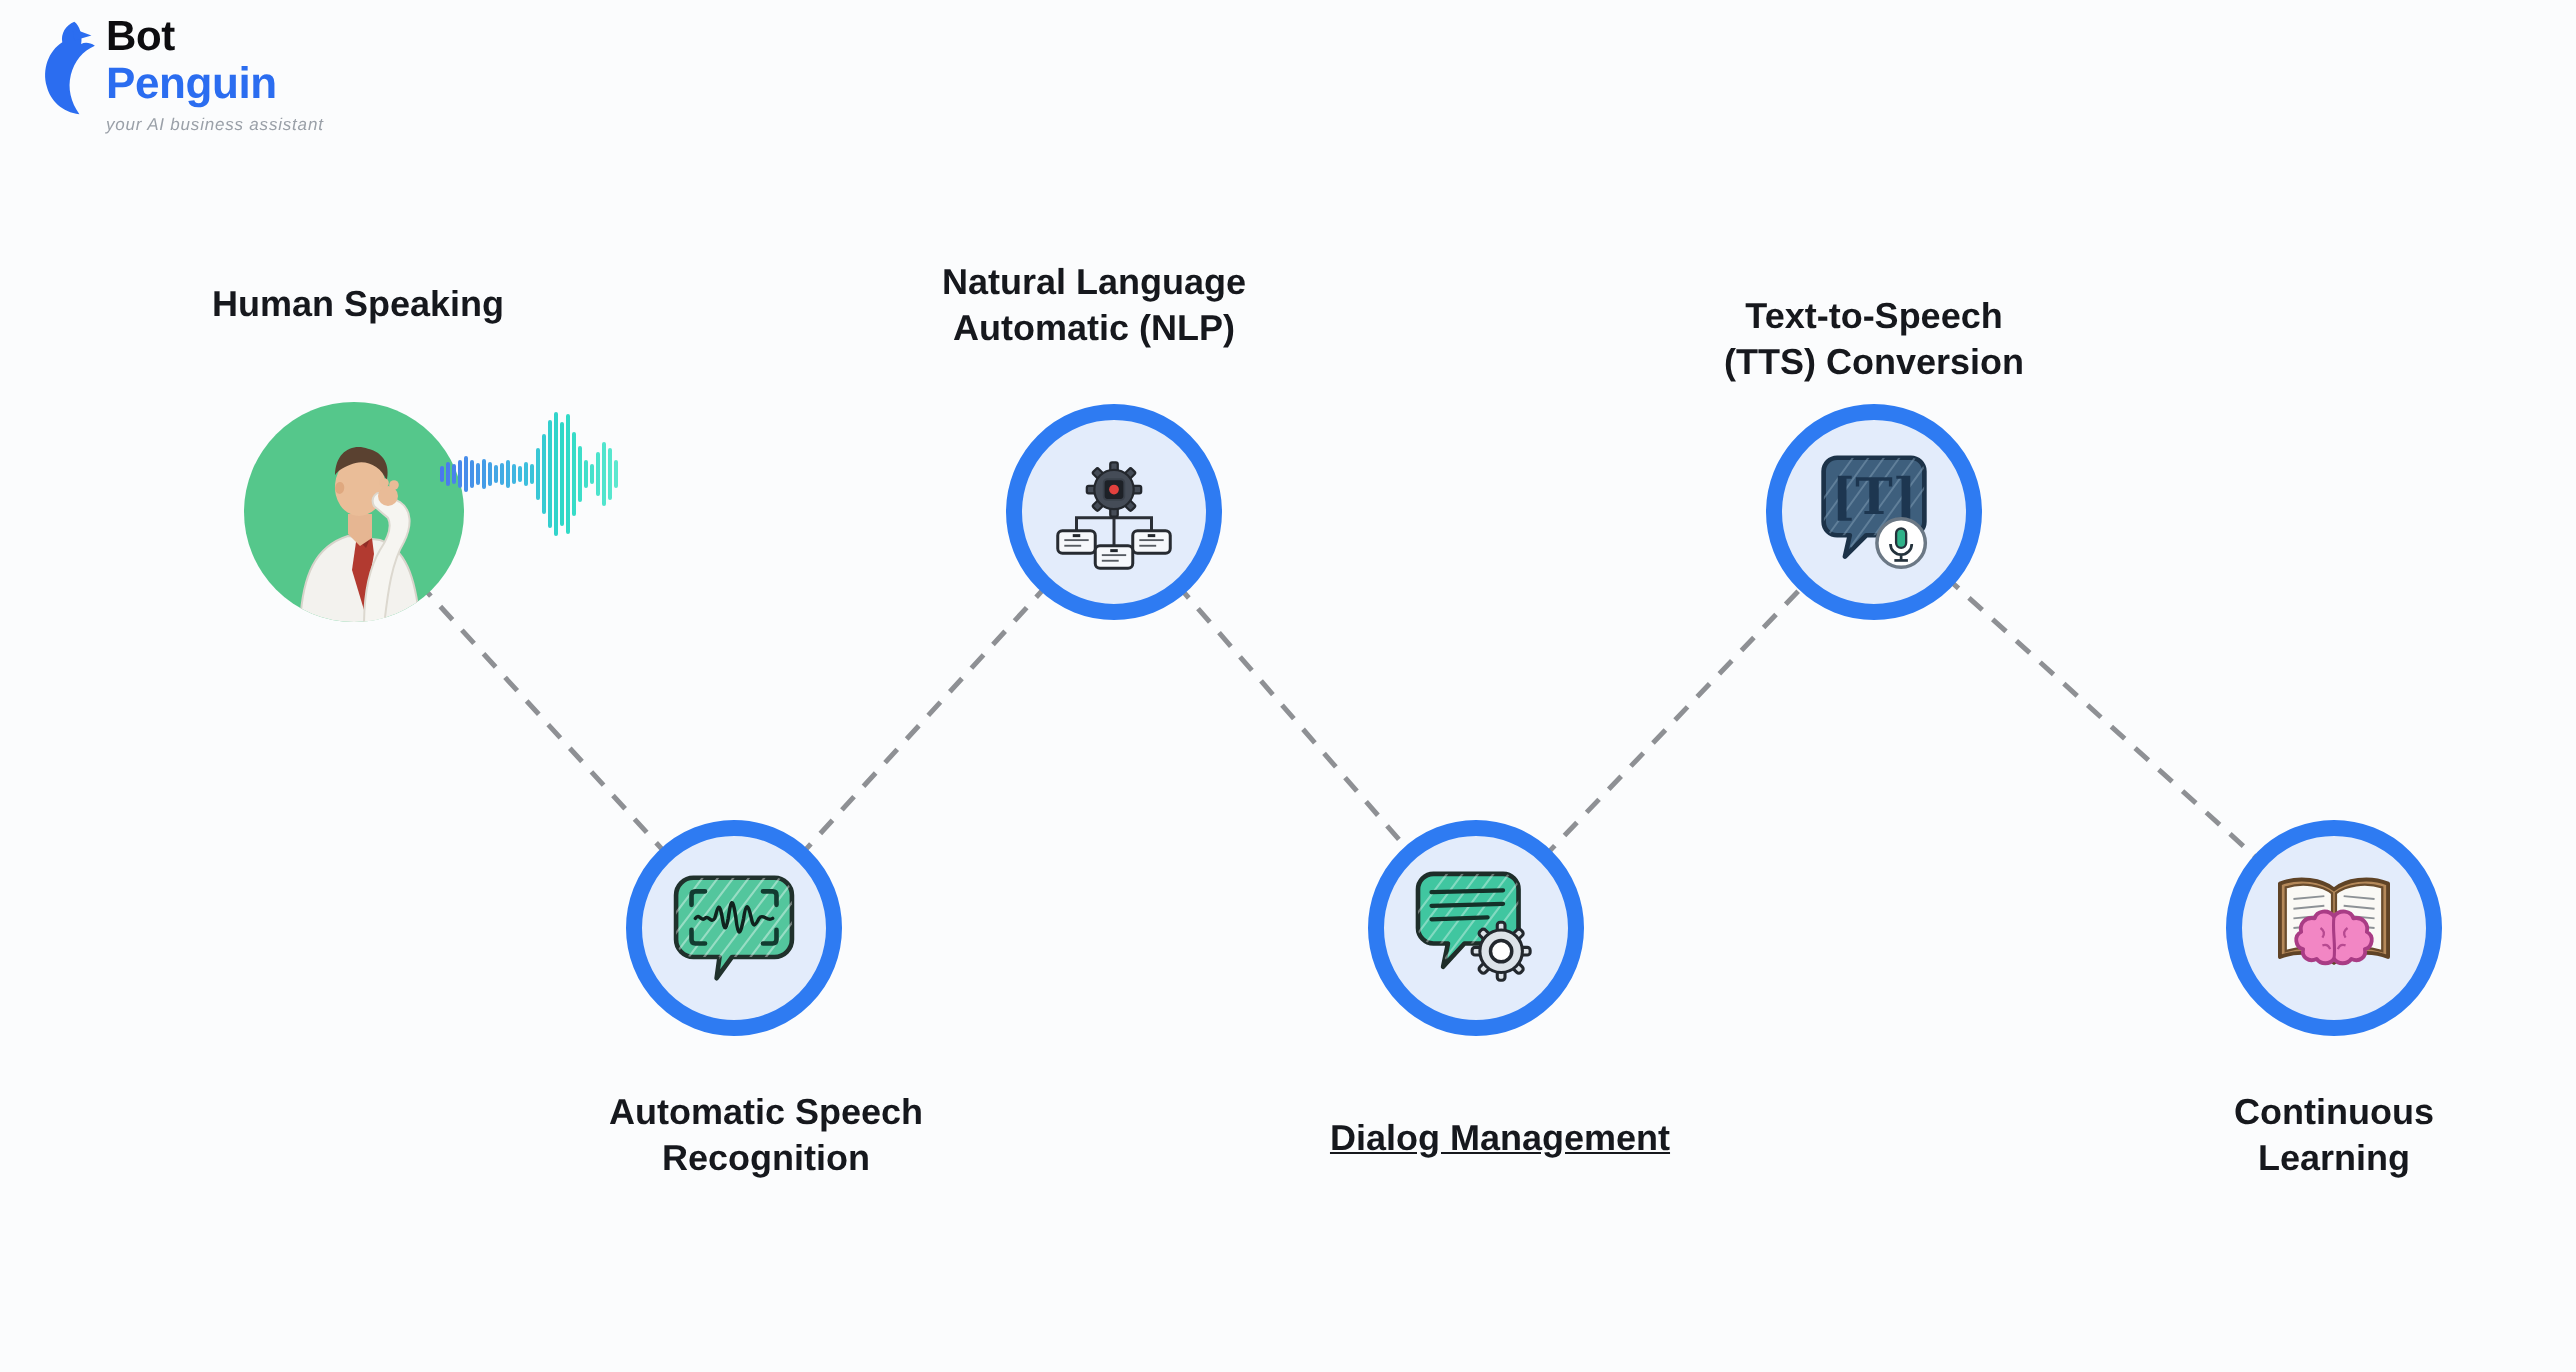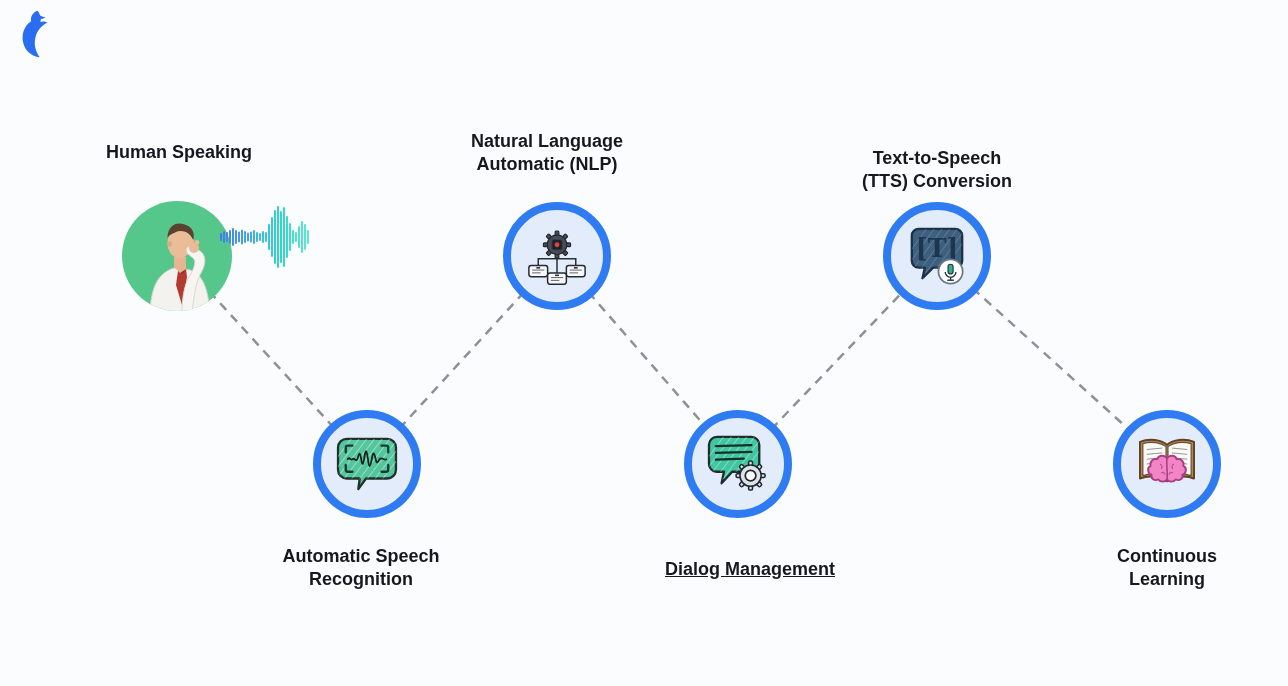--- a/index.html
+++ b/index.html
@@ -25,21 +25,21 @@
     position:absolute;width:92px;height:92px;border:8px solid #2e7bf2;background:#e3ecfb;
     border-radius:50%;display:flex;align-items:center;justify-content:center;z-index:3;
   }
   .photo{
     position:absolute;width:110px;height:110px;border-radius:50%;background:#55c78b;
     overflow:hidden;z-index:3;display:flex;align-items:flex-end;justify-content:center;
   }
   .wave{position:absolute;left:219px;top:204px;z-index:4;}
   .n-human .label{left:29px;top:141px;}
   .n-human .photo{left:122px;top:201px;}
-  .n-asr .label{left:211px;top:545px;}
+  .n-asr .label{left:233px;top:545px;}
   .n-asr .circle{left:313px;top:410px;}
   .n-nlp .label{left:397px;top:130px;}
   .n-nlp .circle{left:503px;top:202px;}
   .n-dialog .label{left:600px;top:558px;text-decoration:underline;}
   .n-dialog .circle{left:684px;top:410px;}
   .n-tts .label{left:787px;top:147px;}
   .n-tts .circle{left:883px;top:202px;}
   .n-cl .label{left:1017px;top:545px;}
   .n-cl .circle{left:1113px;top:410px;}
 </style>
@@ -55,20 +55,25 @@
     <line x1="738" y1="464" x2="937" y2="256"></line>
     <line x1="937" y1="256" x2="1167" y2="464"></line>
   </svg>
 
   <div class="logo">
     <svg width="36" height="52" viewBox="0 0 42 58">
       <path fill="#2b6df0" d="M27 2 C22 4 19 9 20 14 C12 19 8 30 11 40 C13 48 20 55 30 56
         C25 49 23 41 25 33 C27 25 32 19 39 16 C36 14 33 14 31 15 C32 10 30 4 27 2 Z"></path>
       <path fill="#2b6df0" d="M26 6 L37 10 L27 13 Z"></path>
     </svg>
+    <div class="logo-text">
+      <span class="logo-bot">Bot</span>
+      <span class="logo-penguin">Penguin</span>
+      <span class="logo-tagline">your AI business assistant</span>
+    </div>
   </div>
 
   <div class="n-human">
     <div class="label">Human Speaking</div>
     <div class="photo">
       <svg width="110" height="110" viewBox="0 0 110 110">
         <path d="M28 112 C29 86 36 72 52 67 L68 69 C80 73 86 86 88 112 Z" fill="#f3f2ee" stroke="#d7d3ca" stroke-width="1"></path>
         <path d="M56 70 L64 68 L65 76 L60 104 L54 84 Z" fill="#b23a30"></path>
         <path d="M56 68 L64 66 L61 73 Z" fill="#8f2d26"></path>
         <path d="M52 56 H64 V68 L58 72 L52 66 Z" fill="#e6b692"></path>

